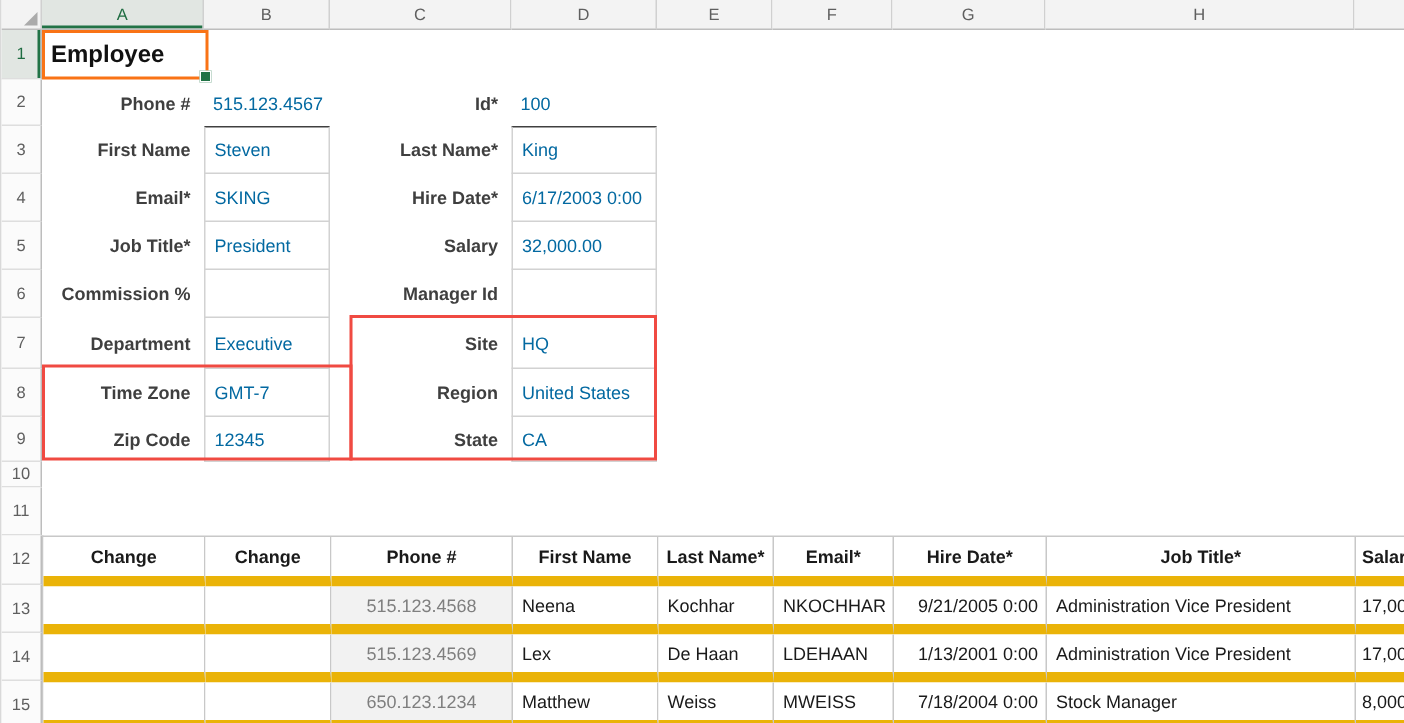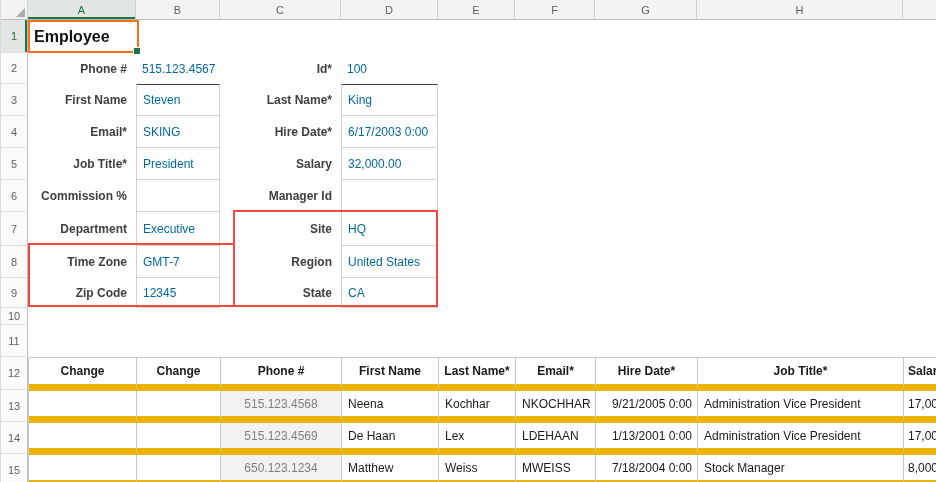--- a/index.html
+++ b/index.html
@@ -189,22 +189,22 @@
     <div class="tc td-l">Neena</div>
     <div class="tc td-l">Kochhar</div>
     <div class="tc td-l">NKOCHHAR</div>
     <div class="tc td-r">9/21/2005 0:00</div>
     <div class="tc td-l">Administration Vice President</div>
     <div class="tc td-sal">17,000.00</div>
 
     <div class="tc"></div>
     <div class="tc"></div>
     <div class="tc td-phone">515.123.4569</div>
+    <div class="tc td-l">Lex</div>
     <div class="tc td-l">De Haan</div>
-    <div class="tc td-l">Lex</div>
     <div class="tc td-l">LDEHAAN</div>
     <div class="tc td-r">1/13/2001 0:00</div>
     <div class="tc td-l">Administration Vice President</div>
     <div class="tc td-sal">17,000.00</div>
 
     <div class="tc"></div>
     <div class="tc"></div>
     <div class="tc td-phone">650.123.1234</div>
     <div class="tc td-l">Matthew</div>
     <div class="tc td-l">Weiss</div>

